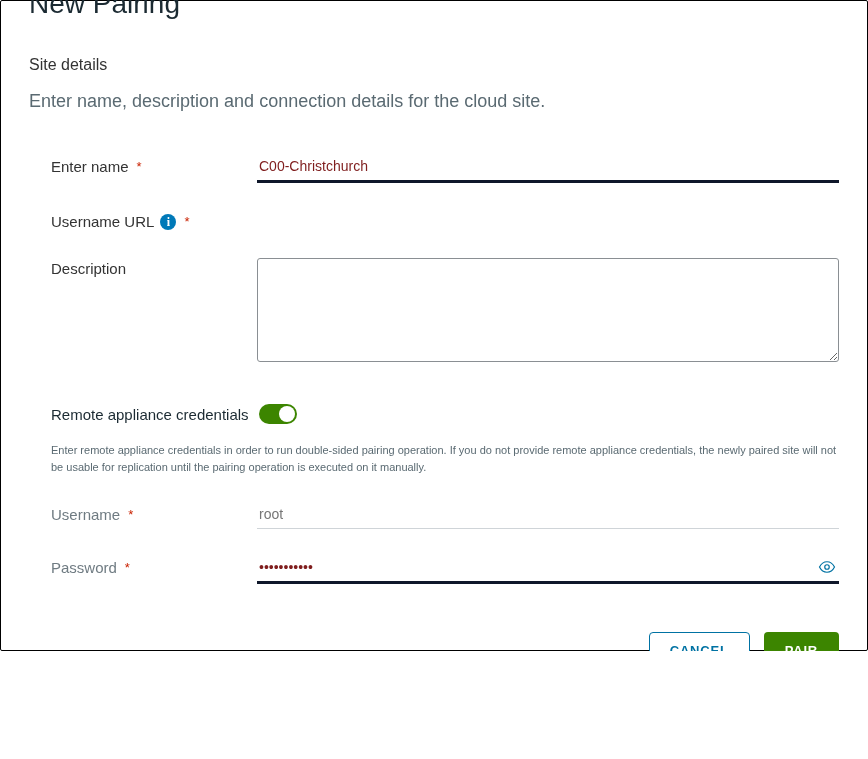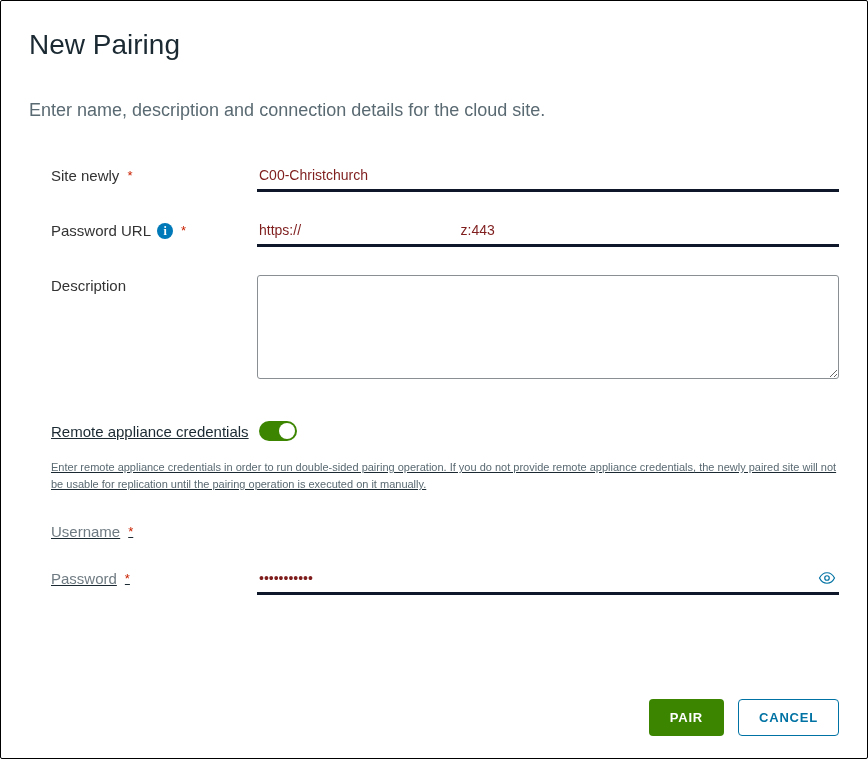--- a/index.html
+++ b/index.html
@@ -4,27 +4,28 @@
 <style>
   * { box-sizing: border-box; }
   html, body { margin: 0; padding: 0; }
   body {
     font-family: "Metropolis", "Helvetica Neue", Arial, sans-serif;
     color: #1b2a32;
     background: #fff;
   }
   .dialog {
     width: 868px;
-    height: 759px;
+    height: 651px;
     border: 1px solid #000;
     border-radius: 2px;
     padding: 26px 28px 22px 28px;
     display: flex;
     flex-direction: column;
     position: relative;
+    justify-content: center;
   }
   .title {
     font-size: 28px;
     font-weight: 400;
     margin: 2px 0 36px 0;
     color: #1b2a32;
   }
   .section-heading {
     font-size: 16px;
     color: #333;
@@ -84,21 +85,21 @@
     border-radius: 50%;
     background: #0079b8;
     color: #fff;
     font-size: 12px;
     font-weight: 700;
     align-items: center;
     justify-content: center;
     line-height: 1;
     font-family: Georgia, serif;
   }
-  .credentials-block { margin-top: 10px; padding-left: 22px; text-decoration: underline; }
+  .credentials-block { margin-top: 10px; padding-left: 22px; }
   .toggle-row {
     display: flex;
     align-items: center;
     gap: 10px;
     margin-bottom: 18px;
     font-size: 15px;
     color: #1b2a32;
   }
   .toggle {
     position: relative;
@@ -159,42 +160,40 @@
     color: #fff;
   }
 </style>
 </head>
 <body>
 
 <div class="dialog">
 
   <h1 class="title">New Pairing</h1>
 
+  <div class="section-heading">Site details</div>
   <p class="helper-text">Enter name, description and connection details for the cloud site.</p>
 
   <div class="form-area">
 
     <div class="field-row">
       <div class="field-label">
-        <span>Site newly</span>
+        <span>Enter name</span>
         <span class="req">*</span>
       </div>
       <div class="field-control">
         <input type="text" class="text-underline" value="C00-Christchurch" style="">
       </div>
     </div>
 
     <div class="field-row">
       <div class="field-label">
-        <span>Password URL</span>
+        <span>Username URL</span>
         <span class="info-icon">i</span>
         <span class="req">*</span>
-      </div>
-      <div class="field-control">
-        <input type="text" class="text-underline" value="https://                                         z:443" style="">
       </div>
     </div>
 
     <div class="field-row">
       <div class="field-label">Description</div>
       <div class="field-control">
         <textarea class="textarea-box" style=""></textarea>
       </div>
     </div>
 
@@ -206,20 +205,23 @@
       <span>Remote appliance credentials</span>
       <div class="toggle"></div>
     </div>
 
     <p class="cred-helper">Enter remote appliance credentials in order to run double-sided pairing operation. If you do not provide remote appliance credentials, the newly paired site will not be usable for replication until the pairing operation is executed on it manually.</p>
 
     <div class="field-row">
       <div class="field-label muted">
         <span>Username</span>
         <span class="req">*</span>
+      </div>
+      <div class="field-control">
+        <input type="text" class="text-underline muted" placeholder="root" style="">
       </div>
     </div>
 
     <div class="field-row">
       <div class="field-label muted">
         <span>Password</span>
         <span class="req">*</span>
       </div>
       <div class="field-control pwd-wrap">
         <input type="text" class="text-underline" value="•••••••••••" style="">
@@ -228,17 +230,17 @@
             <path d="M2 12s3.5-7 10-7 10 7 10 7-3.5 7-10 7S2 12 2 12z"></path>
             <circle cx="12" cy="12" r="3"></circle>
           </svg>
         </div>
       </div>
     </div>
 
   </div>
 
   <div class="footer">
+    <button class="btn btn-secondary">CANCEL</button>
     <button class="btn btn-primary">PAIR</button>
-    <button class="btn btn-secondary">CANCEL</button>
   </div>
 
 </div>
 
 </body></html>

